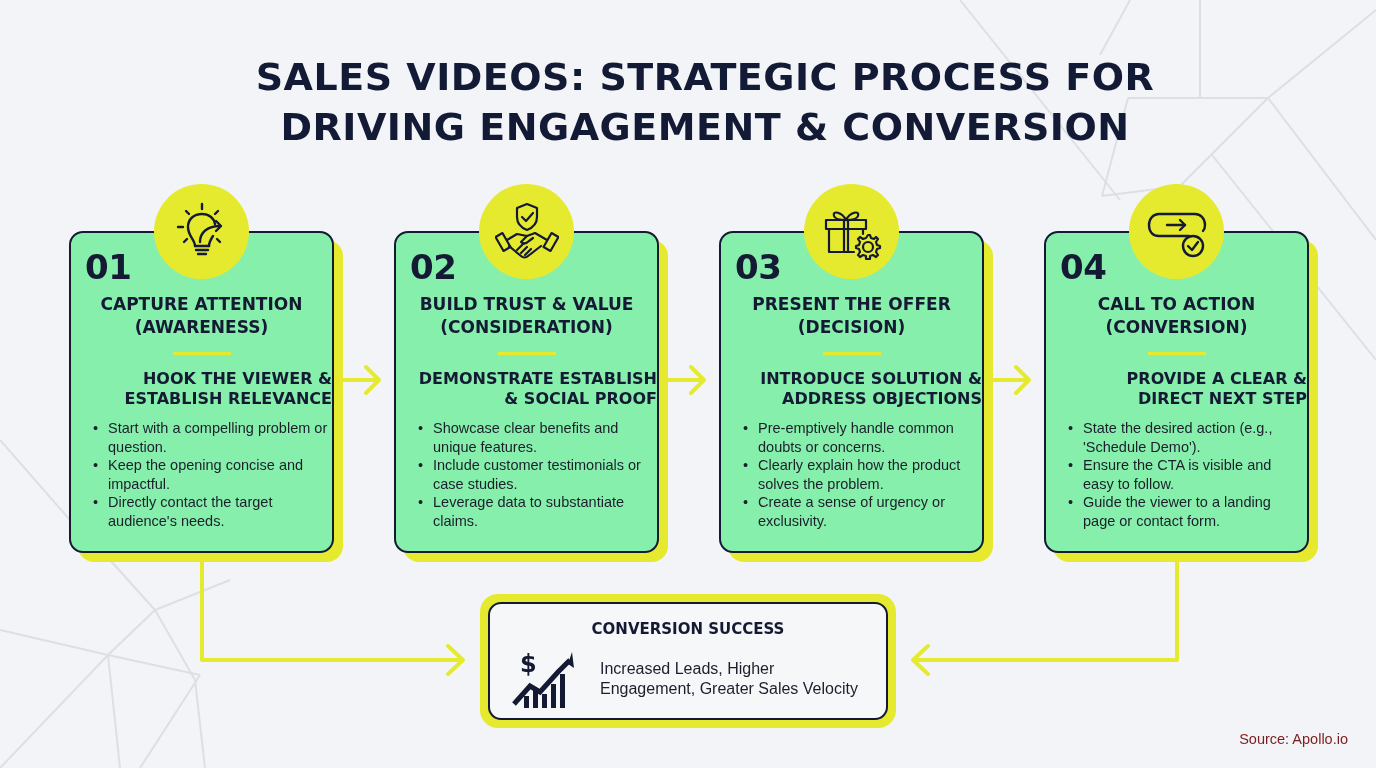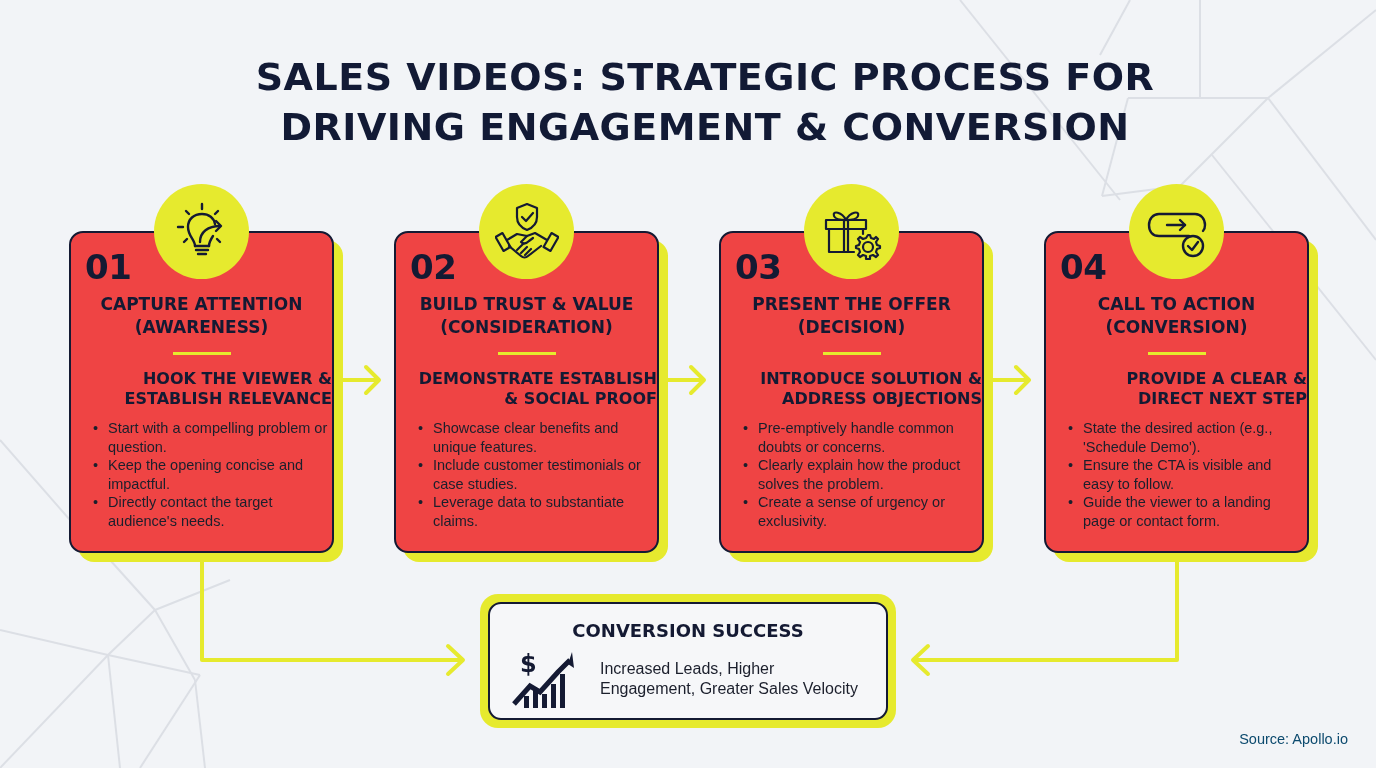--- a/index.html
+++ b/index.html
@@ -18,21 +18,21 @@
     font-weight: 700; font-size: 38px; line-height: 50px;
     letter-spacing: 0.5px; color: #121a35;
   }
   .connectors { position: absolute; left: 0; top: 0; width: 1376px; height: 768px; z-index: 1; }
   .card-shadow {
     position: absolute; width: 265px; height: 322px;
     background: #e6ea2e; border-radius: 16px; z-index: 2;
   }
   .card {
     position: absolute; width: 265px; height: 322px;
-    background: #ef4444; border: 2.5px solid #141a33; border-radius: 14px;
+    background: #86efac; border: 2.5px solid #141a33; border-radius: 14px;
     z-index: 3; text-align: center;
   }
   .card .num {
     position: absolute; left: 14px; top: 14px;
     font-family: "DejaVu Sans", sans-serif; font-weight: 700; font-size: 34px;
     color: #141a33; letter-spacing: -0.5px;
   }
   .card .stage {
     position: absolute; left: 0; top: 60px; width: 100%;
     font-family: "DejaVu Sans", sans-serif; font-weight: 700; font-size: 17px; line-height: 23px;
@@ -66,30 +66,30 @@
   .success-outer {
     position: absolute; left: 480px; top: 594px; width: 416px; height: 134px;
     background: #e6ea2e; border-radius: 18px; z-index: 3;
   }
   .success {
     position: absolute; left: 488px; top: 602px; width: 400px; height: 118px;
     background: #f6f7f9; border: 2.5px solid #141a33; border-radius: 13px; z-index: 4;
   }
   .success .s-title {
     position: absolute; left: 0; top: 16px; width: 100%; text-align: center;
-    font-family: "DejaVu Sans", sans-serif; font-weight: 700; font-size: 18px; color: #141a33;
+    font-family: "DejaVu Sans", sans-serif; font-weight: 700; font-size: 15px; color: #141a33;
   }
   .success .s-icon { position: absolute; left: 22px; top: 44px; width: 68px; height: 62px; }
   .success .s-text {
     position: absolute; left: 110px; top: 55px; width: 280px;
     font-family: "Liberation Sans", sans-serif; font-size: 16px; line-height: 20px; color: #1b1f2c;
   }
   .source {
     position: absolute; right: 28px; top: 731px; z-index: 2;
-    font-family: "Liberation Sans", sans-serif; font-size: 14.5px; color: #0c4a6e;
+    font-family: "Liberation Sans", sans-serif; font-size: 14.5px; color: #7f1d1d;
   }
 </style>
 </head>
 <body>
 
 <svg class="bg-lines" viewBox="0 0 1376 768">
   <g stroke="#dcdfe5" stroke-width="2" fill="none">
     <line x1="960" y1="0" x2="1120" y2="200"></line>
     <line x1="1130" y1="0" x2="1100" y2="55"></line>
     <line x1="1200" y1="0" x2="1200" y2="98"></line>

